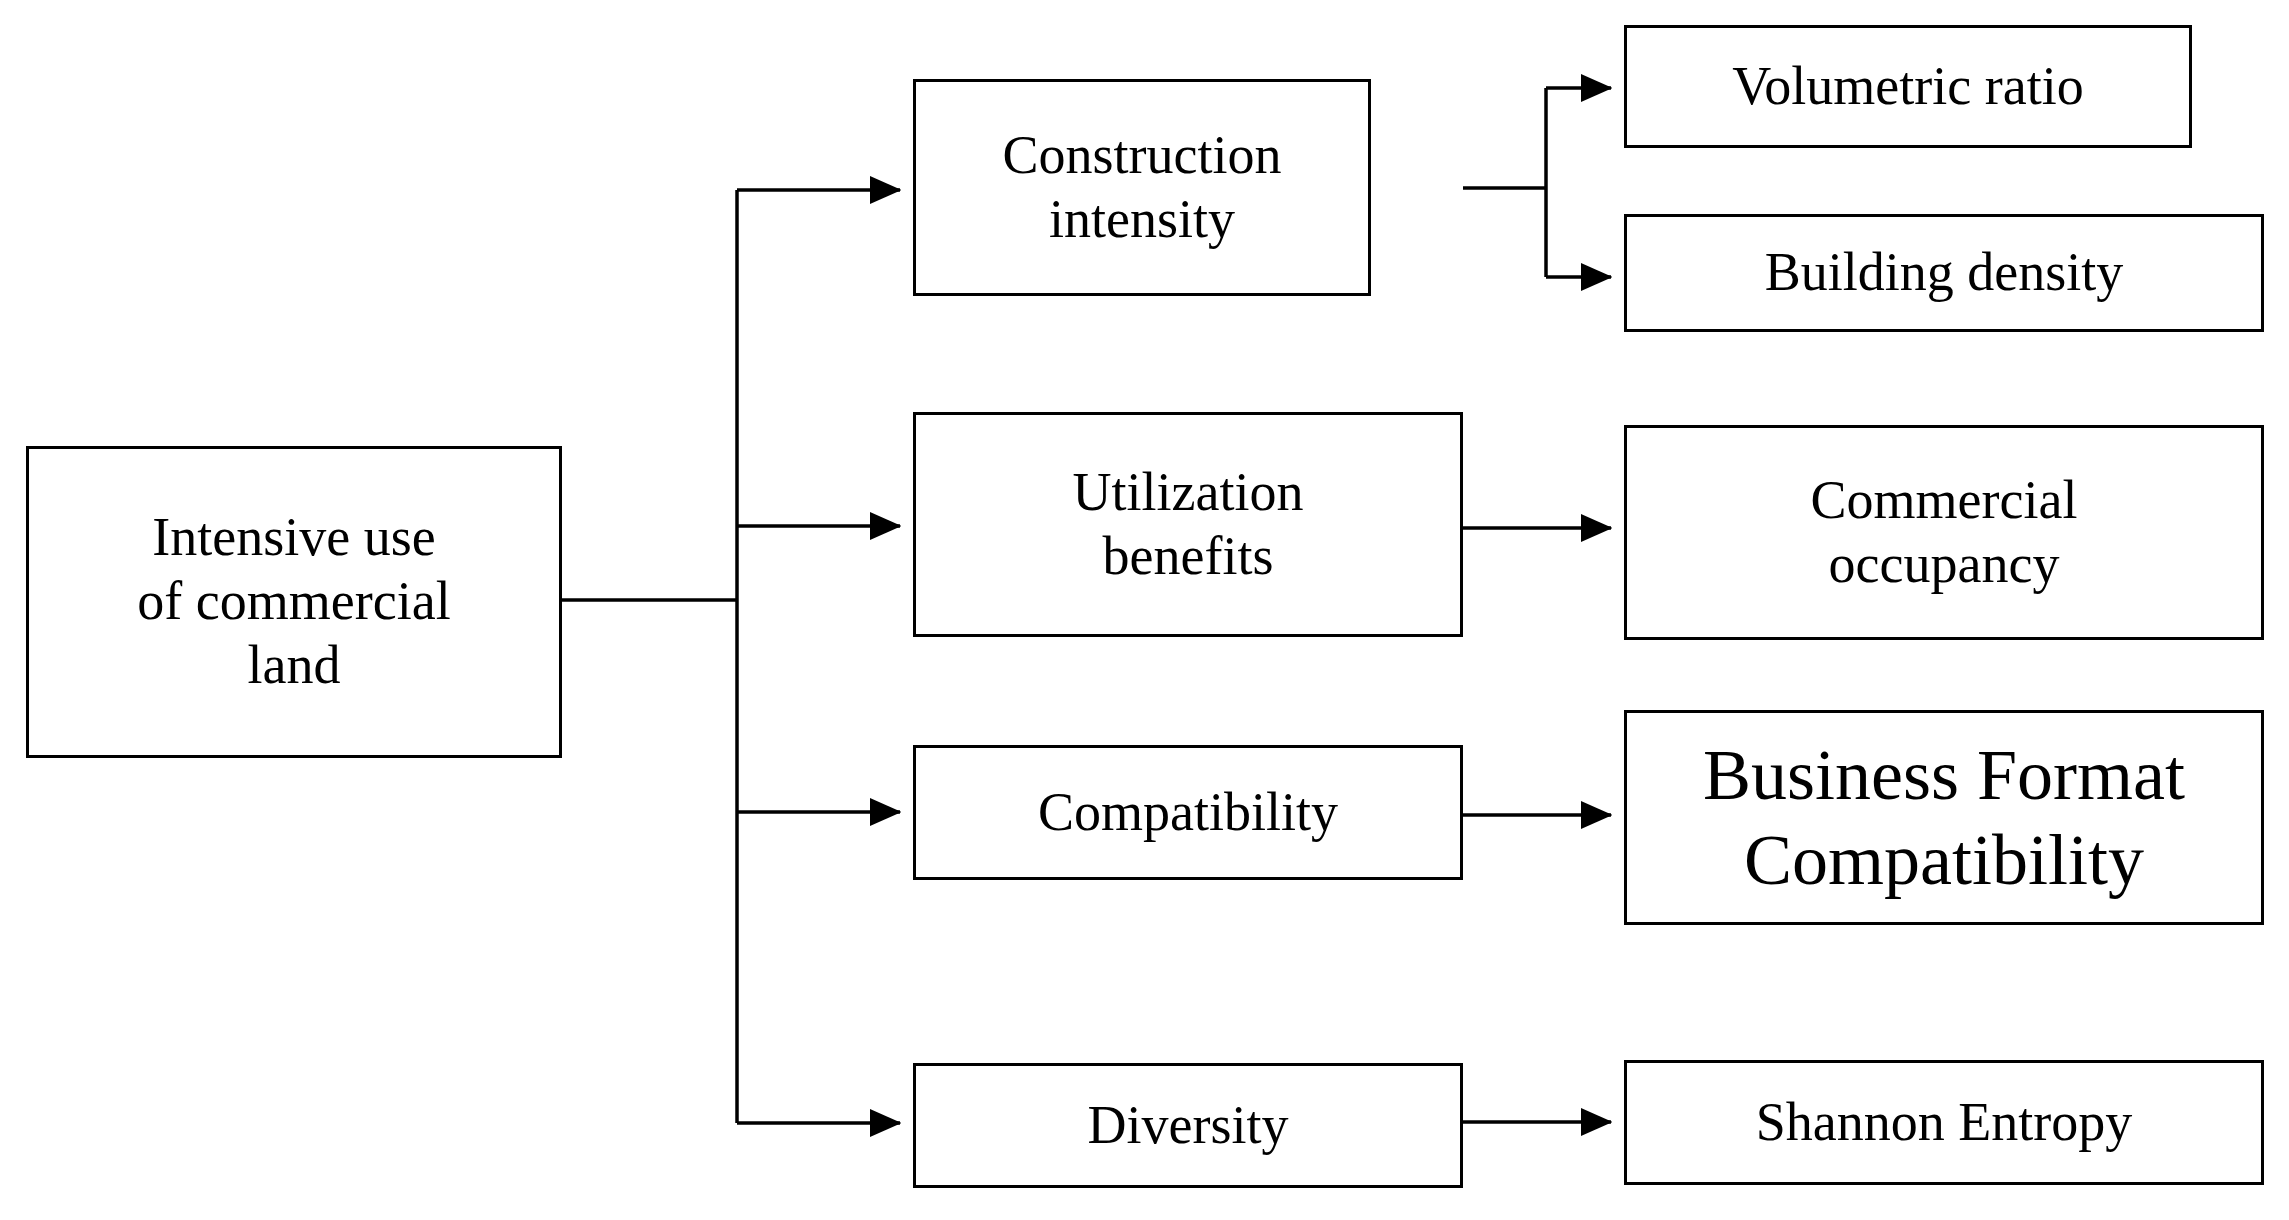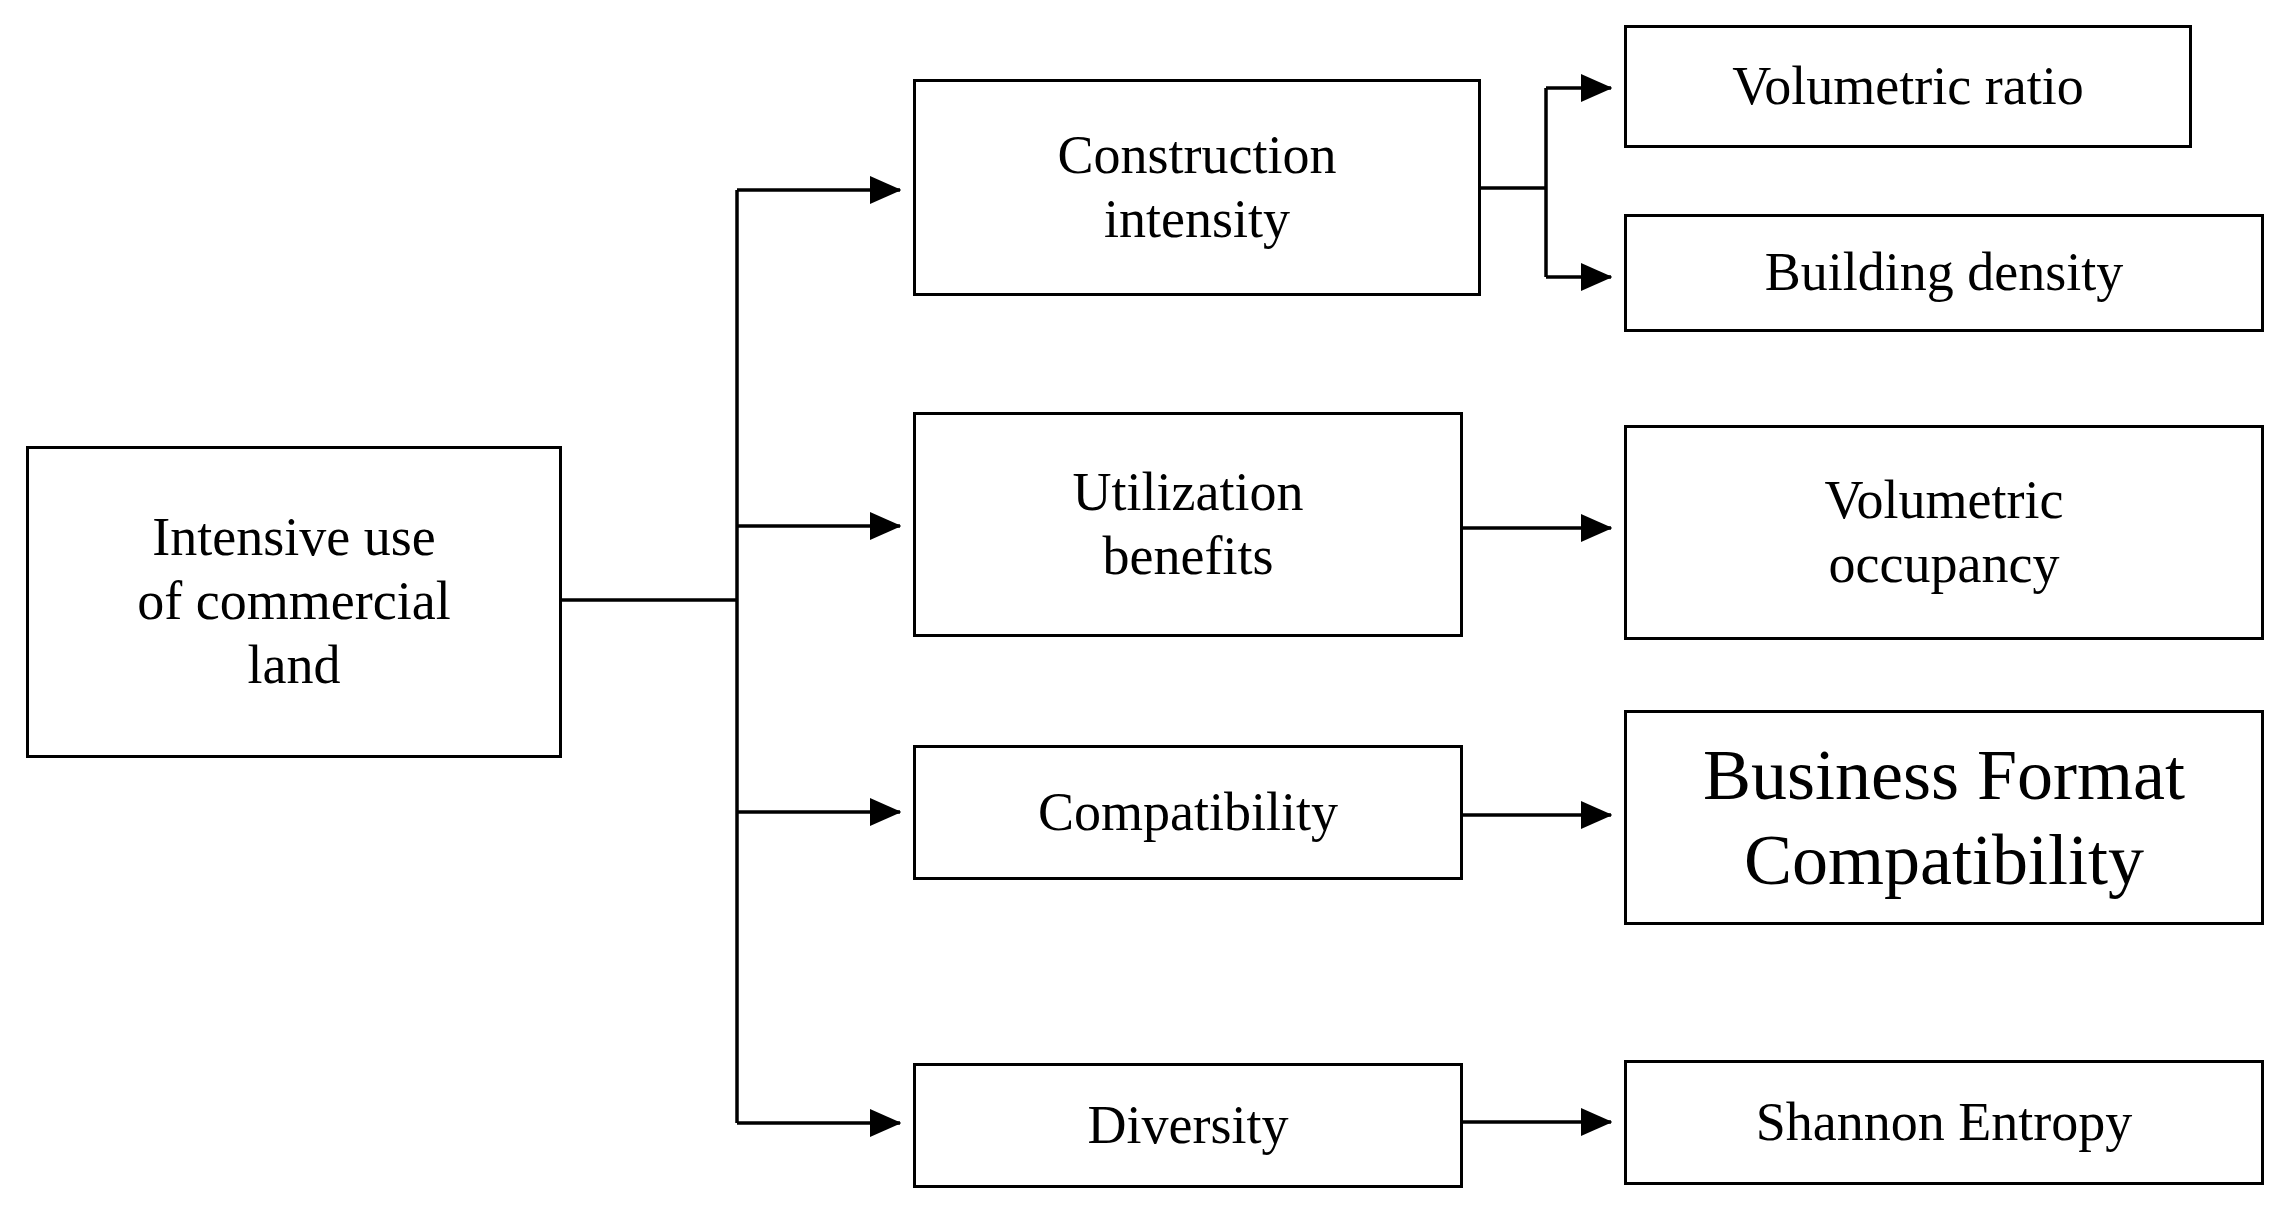--- a/index.html
+++ b/index.html
@@ -41,21 +41,21 @@
   .node-label {
     display: block;
     width: 100%;
     padding: 0 8px;
     box-sizing: border-box;
     white-space: pre-line;
   }
   
   #node-root      { left: 26px;   top: 446px;  width: 536px; height: 312px; font-size: 54px; }
   
-  #node-construction-intensity { left: 913px; top: 79px;   width: 568px; height: 217px; font-size: 54px; }
+  #node-construction-intensity { left: 913px; top: 79px;   width: 458px; height: 217px; font-size: 54px; }
   #node-utilization-benefits   { left: 913px; top: 412px;  width: 550px; height: 225px; font-size: 54px; }
   #node-compatibility          { left: 913px; top: 745px;  width: 550px; height: 135px; font-size: 54px; }
   #node-diversity              { left: 913px; top: 1063px; width: 550px; height: 125px; font-size: 54px; }
   
   #node-volumetric-ratio       { left: 1624px; top: 25px;   width: 568px; height: 123px; font-size: 54px; }
   #node-building-density       { left: 1624px; top: 214px;  width: 640px; height: 118px; font-size: 54px; justify-content: center; }
   #node-commercial-occupancy   { left: 1624px; top: 425px;  width: 640px; height: 215px; font-size: 54px; }
   #node-business-format-compatibility { left: 1624px; top: 710px; width: 640px; height: 215px; font-size: 72px; }
   #node-shannon-entropy        { left: 1624px; top: 1060px; width: 640px; height: 125px; font-size: 54px; }
 </style>
@@ -132,21 +132,21 @@
     <span class="node-label">Diversity</span>
   </div>
 
   <div class="node" id="node-volumetric-ratio">
     <span class="node-label">Volumetric ratio</span>
   </div>
   <div class="node" id="node-building-density">
     <span class="node-label">Building density</span>
   </div>
   <div class="node" id="node-commercial-occupancy">
-    <span class="node-label">Volumetric
+    <span class="node-label">Commercial
 occupancy</span>
   </div>
   <div class="node" id="node-business-format-compatibility">
     <span class="node-label">Business Format
 Compatibility</span>
   </div>
   <div class="node" id="node-shannon-entropy">
     <span class="node-label">Shannon Entropy</span>
   </div>
 

